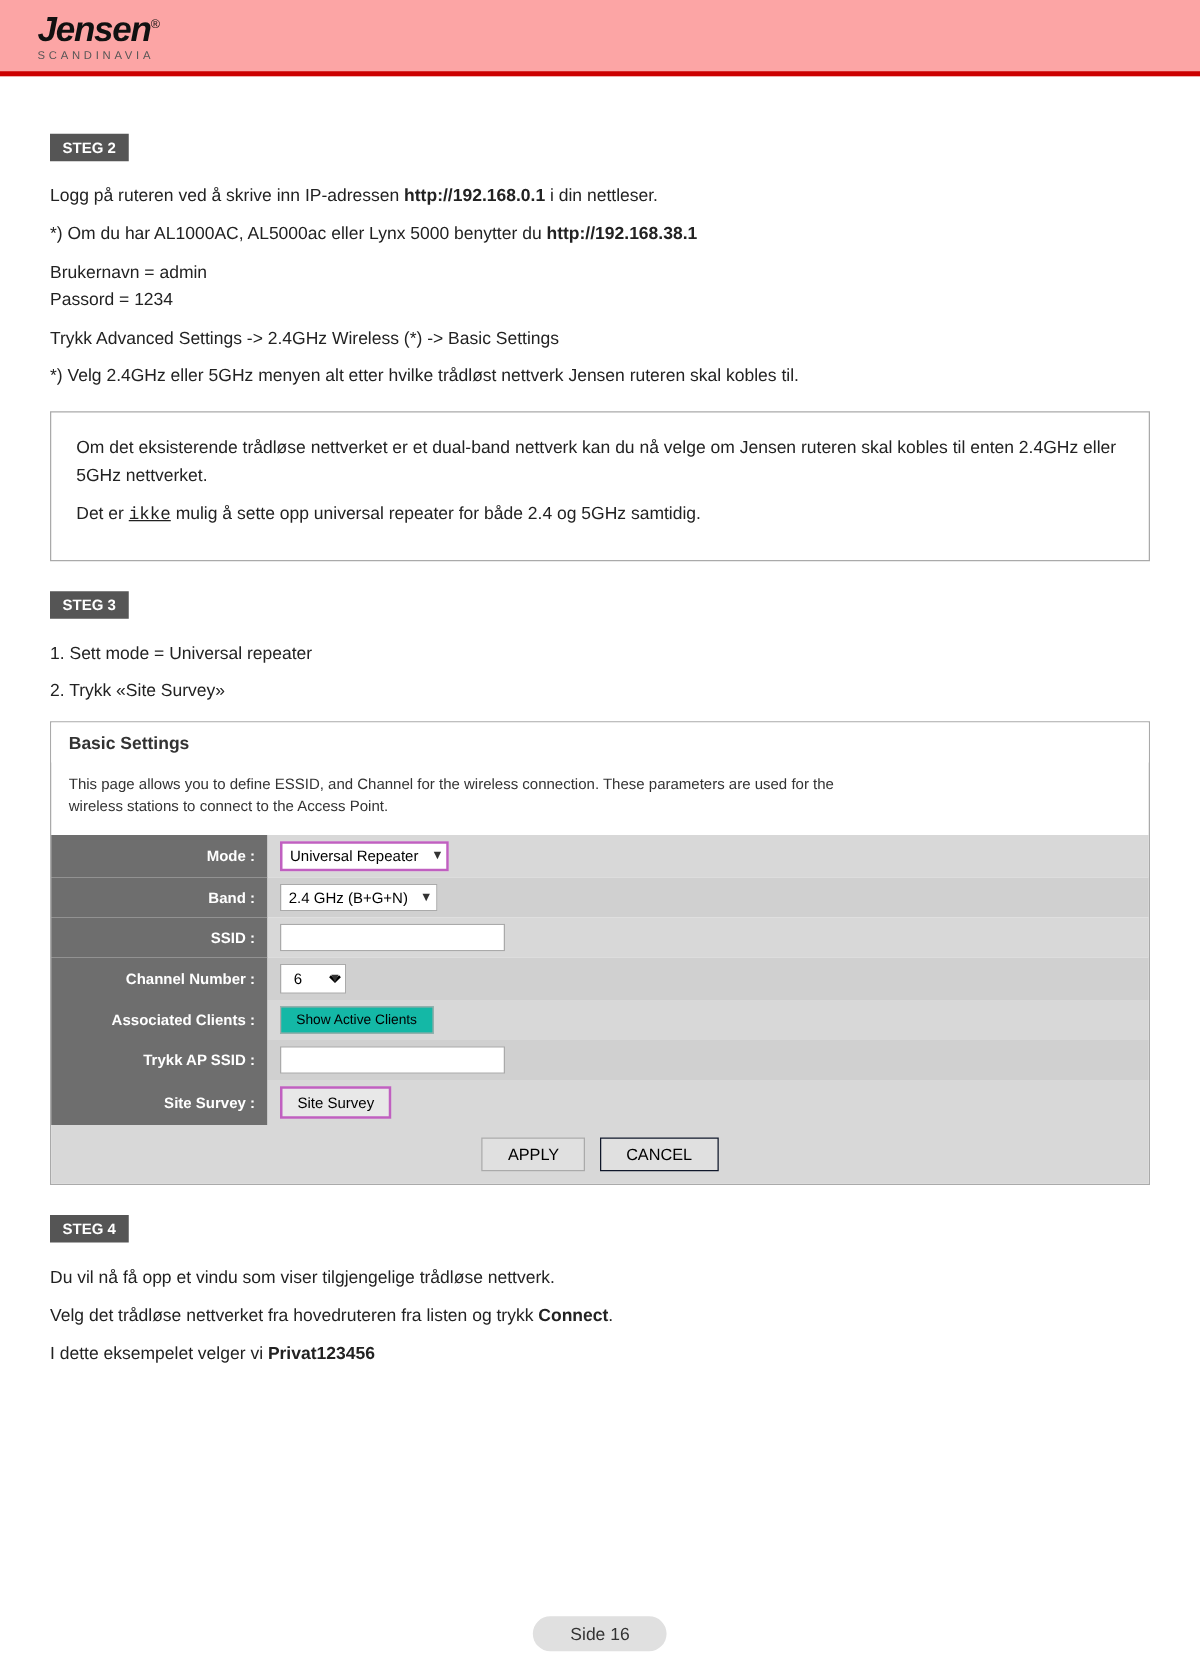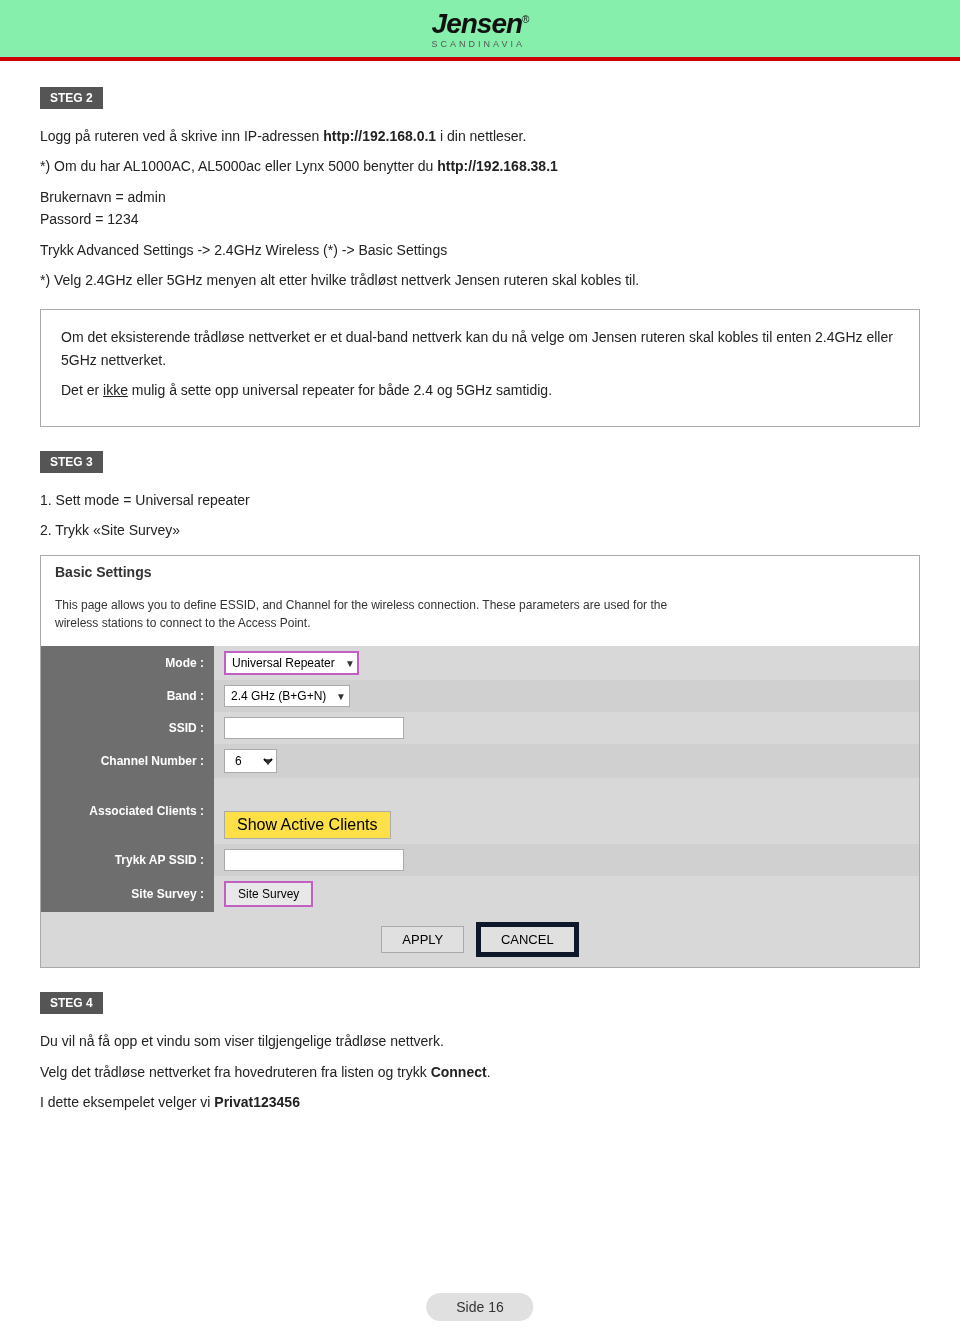--- a/index.html
+++ b/index.html
@@ -8,26 +8,25 @@
       font-size: 14px;
       background: #ffffff;
       color: #222;
       width: 960px;
       min-height: 1341px;
       position: relative;
     }
 
     
     .header {
-      background: #86efac;
+      background: #fca5a5;
       border-bottom: 4px solid #cc0000;
       padding: 10px 30px 8px 30px;
       display: flex;
       align-items: center;
-      justify-content: center;
     }
     .logo-text {
       display: flex;
       flex-direction: column;
       line-height: 1;
     }
     .logo-jensen {
       font-size: 28px;
       font-weight: 900;
       font-style: italic;
@@ -43,21 +42,21 @@
     .logo-scandinavia {
       font-size: 9px;
       letter-spacing: 3px;
       color: #555;
       text-transform: uppercase;
       margin-top: 2px;
     }
 
     
     .content {
-      padding: 26px 40px;
+      padding: 46px 40px;
     }
 
     
     .step-badge {
       display: inline-block;
       background: #555;
       color: #fff;
       font-size: 12px;
       font-weight: bold;
       padding: 4px 10px;
@@ -162,26 +161,25 @@
       cursor: pointer;
     }
     .text-input {
       border: 1px solid #aaa;
       padding: 3px 6px;
       font-size: 12px;
       width: 180px;
       background: #fff;
     }
     .btn-show-clients {
-      background: #fde047;
+      background: #14b8a6;
       border: 1px solid #aaa;
       padding: 4px 12px;
-      font-size: 16px;
-      cursor: pointer;
-      margin-top: 28px;
+      font-size: 11px;
+      cursor: pointer;
     }
     .btn-site-survey {
       background: #e8e8e8;
       border: 2px solid #c060c0;
       padding: 4px 12px;
       font-size: 12px;
       cursor: pointer;
     }
     .channel-select {
       border: 1px solid #aaa;
@@ -199,40 +197,40 @@
       background: #e0e0e0;
       border: 1px solid #aaa;
       padding: 5px 20px;
       font-size: 13px;
       cursor: pointer;
       margin-right: 8px;
       text-align: right;
     }
     .btn-cancel {
       background: #e0e0e0;
-      border: 5px solid #0f172a;
+      border: 1px solid #0f172a;
       padding: 5px 20px;
       font-size: 13px;
       cursor: pointer;
     }
 
     
     .footer {
       position: absolute;
       bottom: 20px;
       left: 50%;
       transform: translateX(-50%);
       background: #e0e0e0;
       border-radius: 20px;
       padding: 6px 30px;
       font-size: 14px;
       color: #333;
     }
 
-    u { text-decoration: underline; }
+    u { text-decoration: underline; font-family: Liberation Mono, monospace; }
     strong { font-weight: bold; }
   </style>
 </head>
 <body>
 
 <div class="header">
   <div class="logo-text">
     <span class="logo-jensen">
       <span>Jensen</span><sup>®</sup>
     </span>

